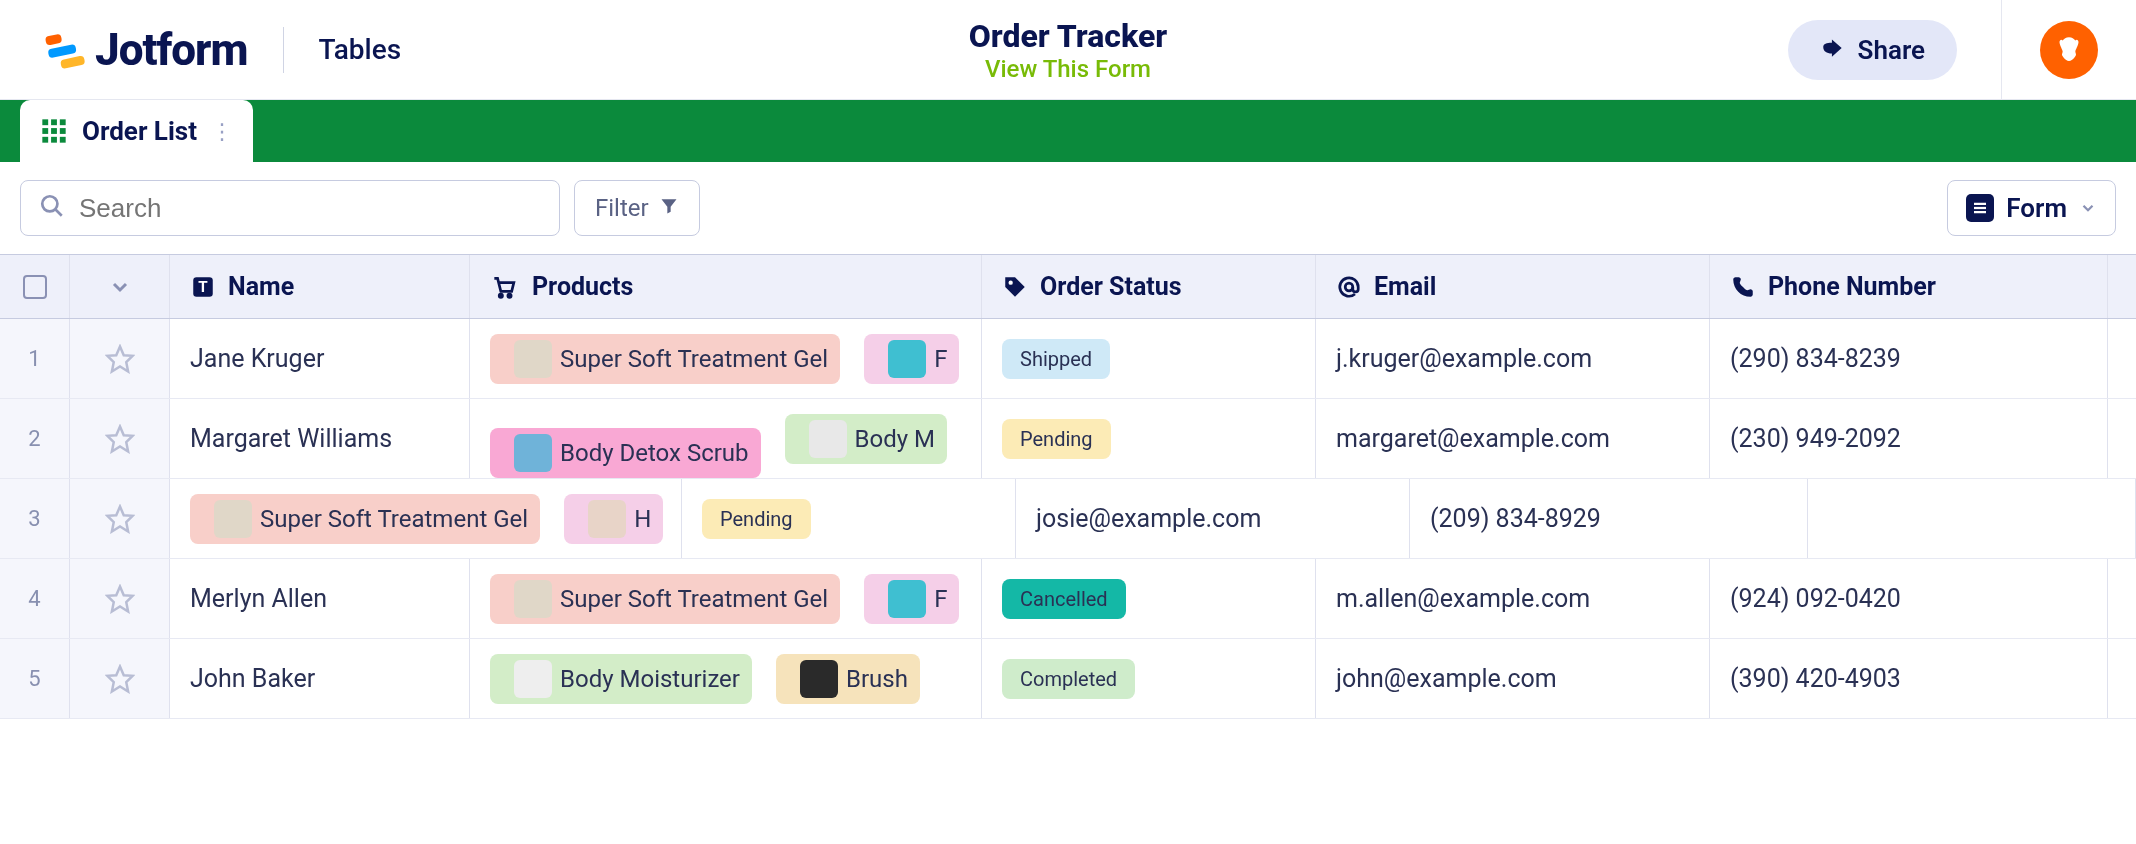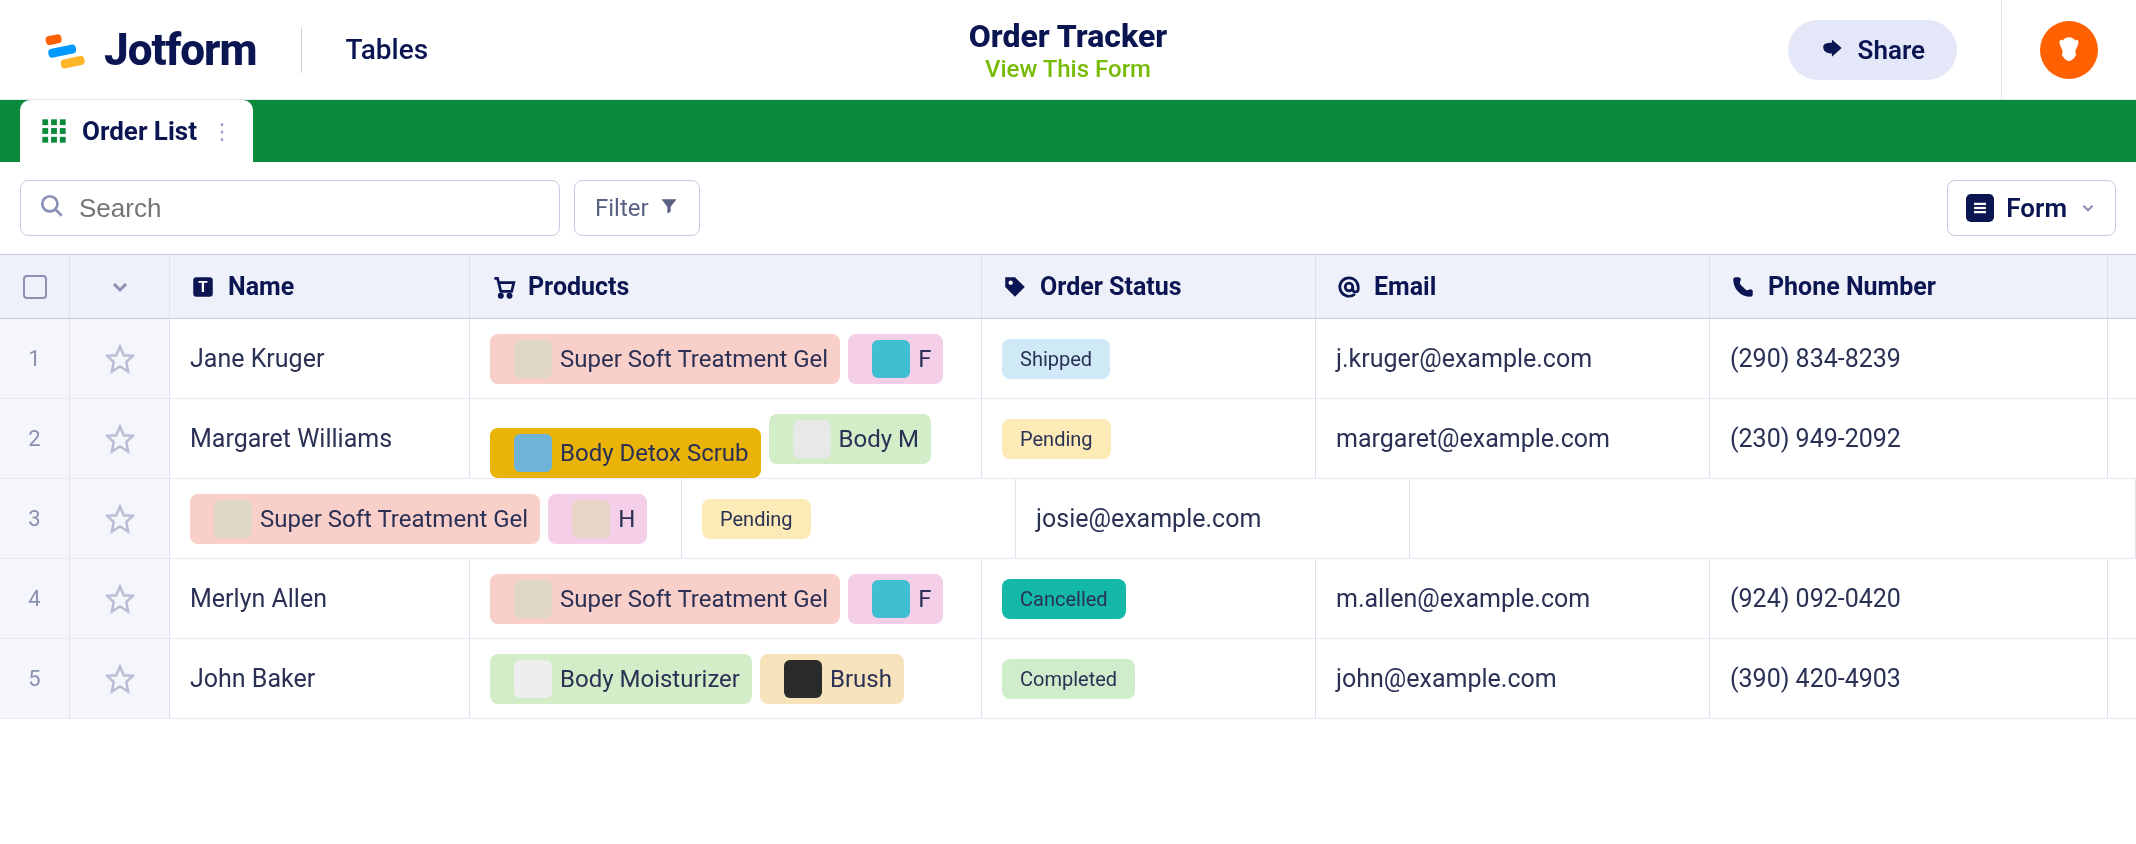--- a/index.html
+++ b/index.html
@@ -1,18 +1,18 @@
 <!DOCTYPE html>
 <html><head>
 <meta charset="utf-8">
 <style>
 * { box-sizing: border-box; margin: 0; padding: 0; }
 body { font-family: -apple-system, BlinkMacSystemFont, "Segoe UI", Roboto, Helvetica, Arial, sans-serif; background: #fff; color: #0a1551; width: 2136px; }
 .header { display: flex; align-items: center; height: 100px; border-bottom: 1px solid #e5e7f0; position: relative; }
-.logo-area { display: flex; align-items: center; padding-left: 44px; gap: 18px; text-align: center; }
+.logo-area { display: flex; align-items: center; padding-left: 44px; gap: 9px; text-align: center; }
 .logo-mark { width: 42px; height: 42px; position: relative; }
 .logo-text { font-size: 44px; font-weight: 800; color: #0a1551; letter-spacing: -1px; }
 .vline { width: 1px; height: 46px; background: #d0d4e4; margin: 0 26px; }
 .tables-text { font-size: 28px; color: #0a1551; font-weight: 500; }
 .title-area { position: absolute; left: 50%; transform: translateX(-50%); text-align: center; }
 .page-title { font-size: 32px; font-weight: 800; color: #0a1551; }
 .view-link { font-size: 24px; color: #78bb07; font-weight: 500; }
 .right-area { margin-left: auto; display: flex; align-items: center; gap: 28px; padding-right: 44px; }
 .share-btn { display: flex; align-items: center; gap: 12px; background: #e3e7f8; border-radius: 999px; padding: 14px 32px; font-size: 26px; font-weight: 600; color: #0a1551; cursor: pointer; }
 .avatar-divider { width: 1px; height: 100px; background: #e5e7f0; }
@@ -28,21 +28,21 @@
 .filter-btn { display: flex; align-items: center; gap: 10px; border: 1.5px solid #c6cbe0; border-radius: 8px; height: 56px; padding: 0 20px; font-size: 24px; color: #5a6284; cursor: pointer; }
 .form-btn { margin-left: auto; display: flex; align-items: center; gap: 12px; border: 1.5px solid #c6cbe0; border-radius: 8px; height: 56px; padding: 0 18px; font-size: 26px; font-weight: 600; color: #0a1551; cursor: pointer; }
 .form-btn-icon { width: 28px; height: 28px; border-radius: 5px; background: #0a1551; display: flex; align-items: center; justify-content: center; }
 .table { border-top: 1.5px solid #c6cbe0; }
 .thead { display: flex; background: #eef0fa; height: 64px; border-bottom: 1.5px solid #c6cbe0; }
 .th, .td { border-right: 1.5px solid #dfe1ee; display: flex; align-items: center; font-size: 25px; }
 .th { font-weight: 700; color: #0a1551; gap: 12px; padding: 0 20px; }
 .col-idx { width: 70px; justify-content: center; flex-shrink: 0; }
 .col-star { width: 100px; justify-content: center; flex-shrink: 0; padding: 0; }
 .col-name { width: 300px; flex-shrink: 0; }
-.col-products { width: 512px; flex-shrink: 0; overflow: hidden; }
+.col-products { width: 512px; flex-shrink: 0; overflow: hidden; gap: 16px; }
 .col-status { width: 334px; flex-shrink: 0; }
 .col-email { width: 394px; flex-shrink: 0; }
 .col-phone { width: 398px; flex-shrink: 0; }
 .col-end { flex: 1; }
 .hdr-icon { width: 26px; height: 26px; flex-shrink: 0; }
 .checkbox { width: 24px; height: 24px; border: 2px solid #8a91b4; border-radius: 4px; }
 .chev-down { color: #8a91b4; }
 .trow { display: flex; height: 80px; border-bottom: 1.5px solid #e7e9f3; }
 .trow .col-idx, .trow .col-star { background: #f5f6fc; }
 .td { padding: 0 20px; color: #2a3154; white-space: nowrap; overflow: hidden; }
@@ -228,21 +228,21 @@
         <div class="td col-idx">
           <span class="idx-num">2</span>
         </div>
         <div class="td col-star" style="padding: 0px; justify-content: center;">
           <svg class="star-icon" viewBox="0 0 24 24">
             <polygon points="12 2 15 9 22 9.5 17 14.5 18.5 22 12 18 5.5 22 7 14.5 2 9.5 9 9"></polygon>
           </svg>
         </div>
         <div class="td col-name">Margaret Williams</div>
         <div class="td col-products">
-          <span class="product-tag" style="background: #eab308; margin-top: 28px;">
+          <span class="product-tag" style="background: #f9a8d4; margin-top: 28px;">
             <span class="product-thumb" style="background: rgb(111, 179, 217);"></span>
             <span>Body Detox Scrub</span>
           </span>
           <span class="product-tag" style="background: rgb(211, 237, 200);">
             <span class="product-thumb" style="background: rgb(232, 232, 232);"></span>
             <span>Body M</span>
           </span>
         </div>
         <div class="td col-status">
           <span class="status-tag" style="background: rgb(252, 235, 182);">Pending</span>
@@ -267,20 +267,21 @@
           </span>
           <span class="product-tag" style="background: rgb(245, 207, 232);">
             <span class="product-thumb" style="background: rgb(232, 212, 200);"></span>
             <span>H</span>
           </span>
         </div>
         <div class="td col-status">
           <span class="status-tag" style="background: rgb(252, 235, 182);">Pending</span>
         </div>
         <div class="td col-email">josie@example.com</div>
+        <div class="td col-phone">(209) 834-8929</div>
         <div class="td col-end"></div>
       </div>
       <div class="trow">
         <div class="td col-idx">
           <span class="idx-num">4</span>
         </div>
         <div class="td col-star" style="padding: 0px; justify-content: center;">
           <svg class="star-icon" viewBox="0 0 24 24">
             <polygon points="12 2 15 9 22 9.5 17 14.5 18.5 22 12 18 5.5 22 7 14.5 2 9.5 9 9"></polygon>
           </svg>

